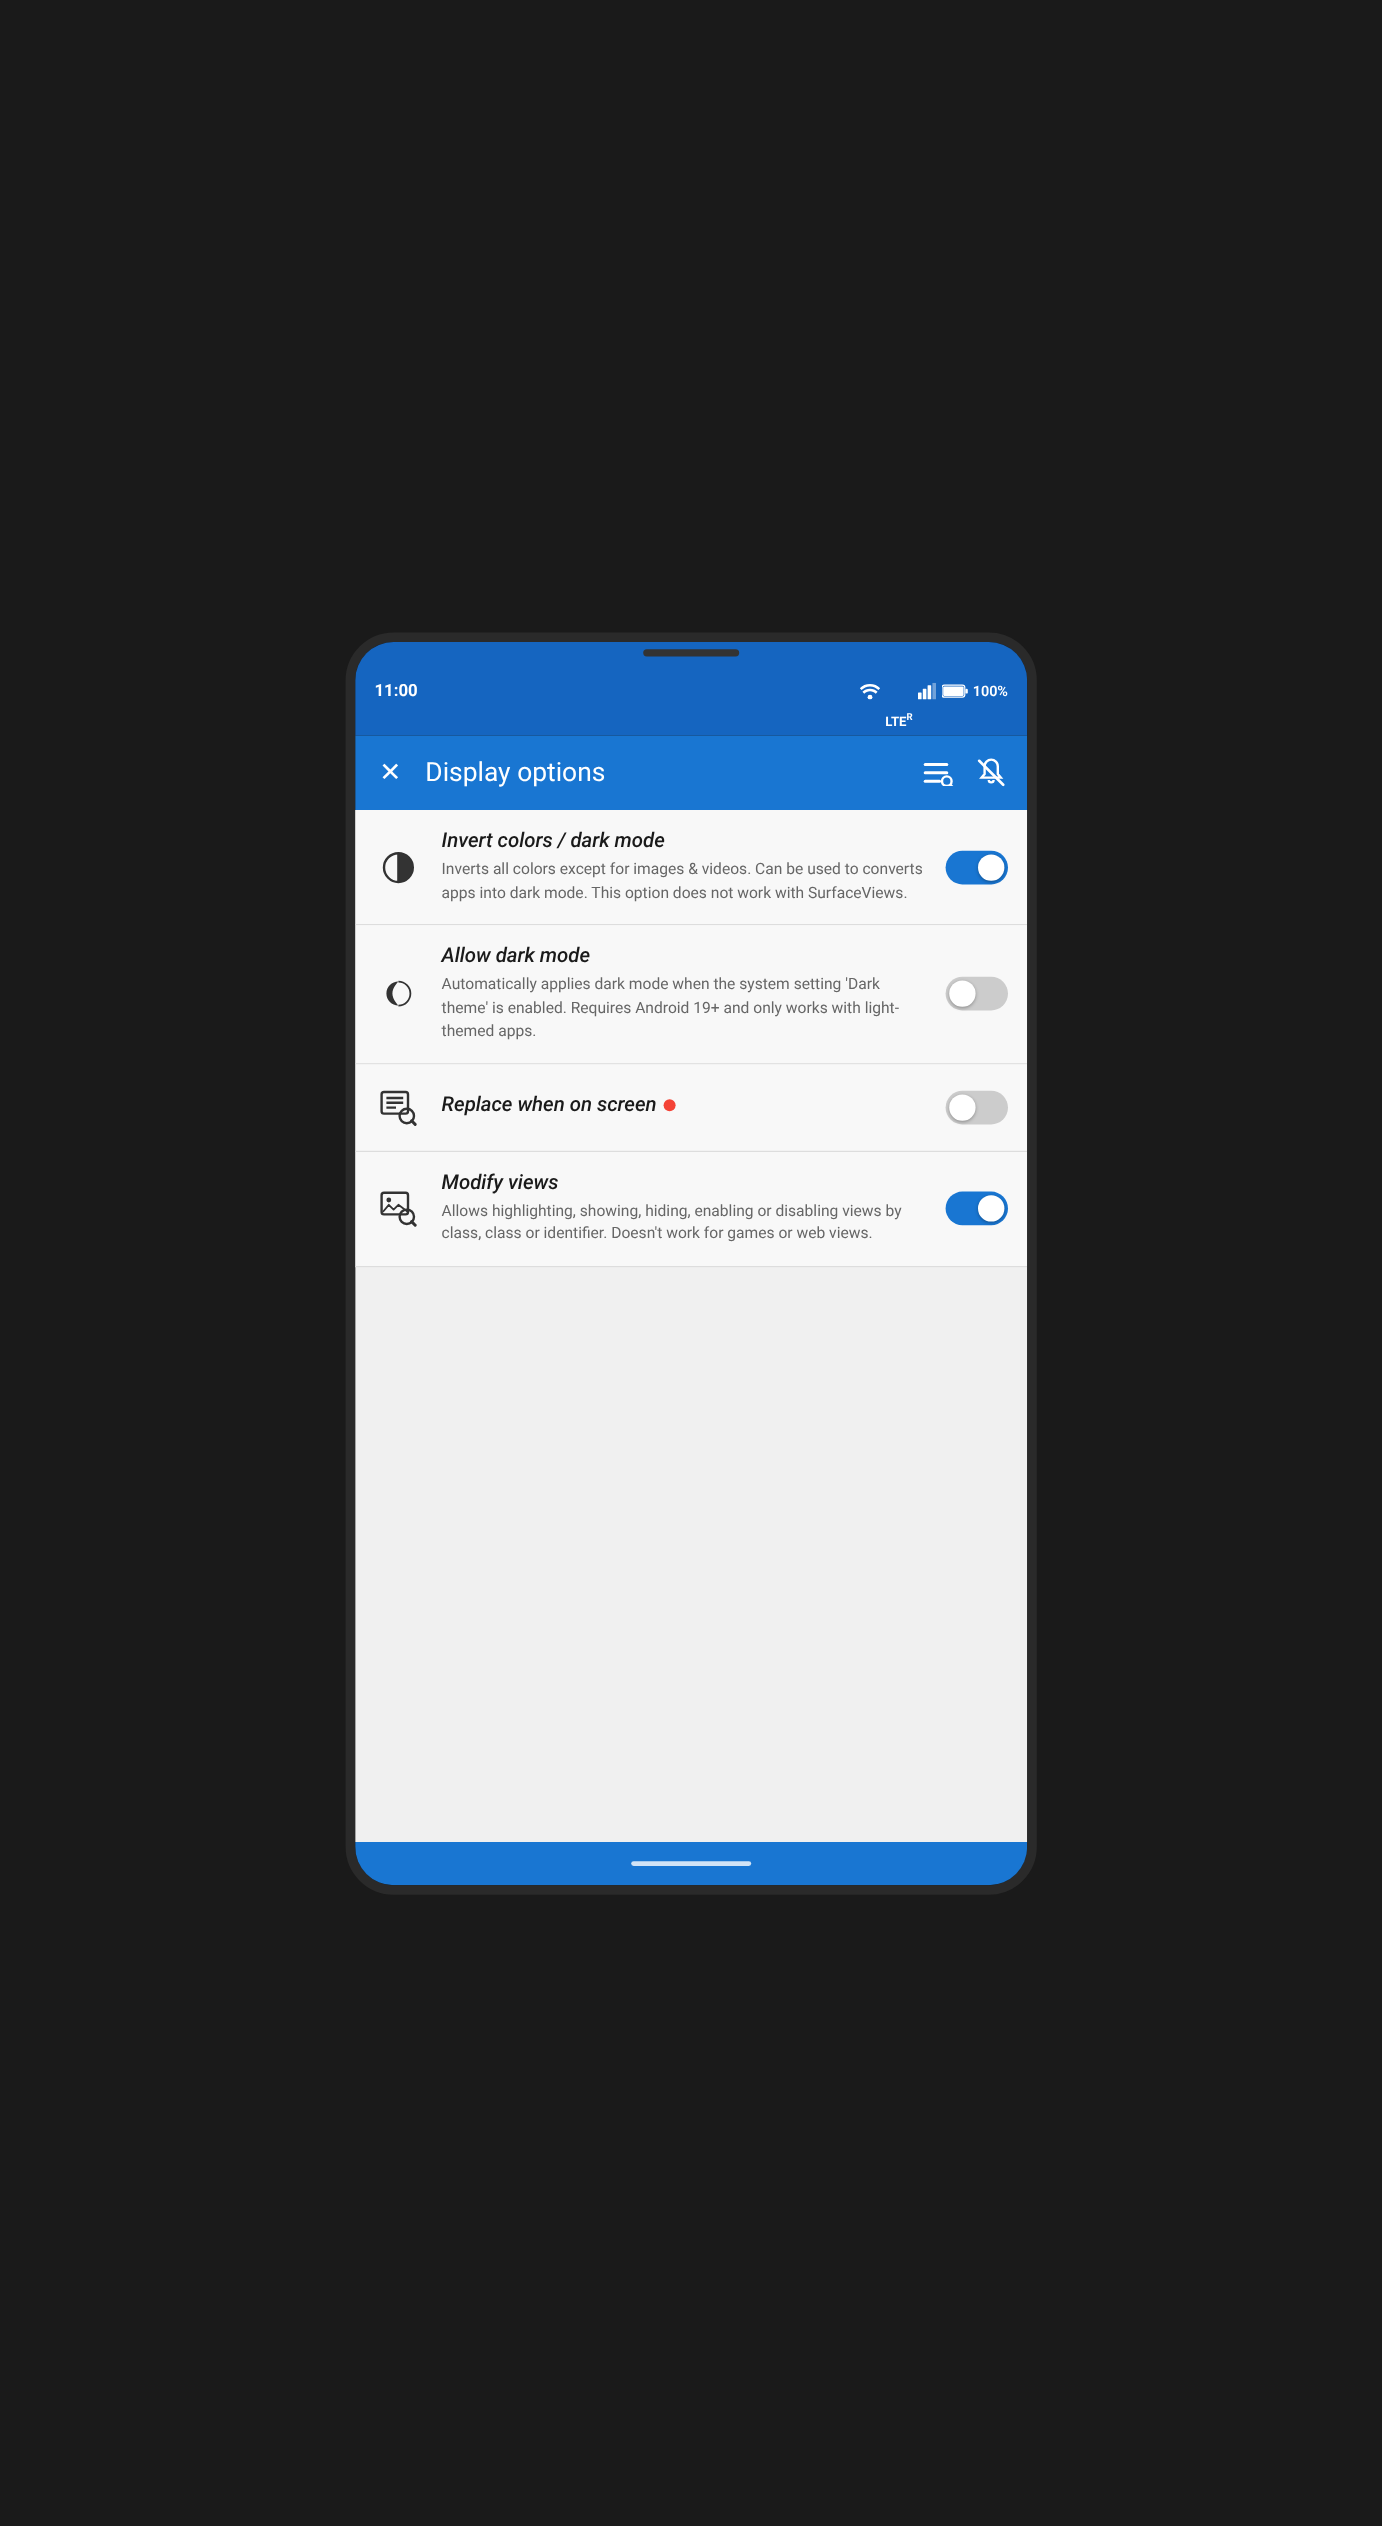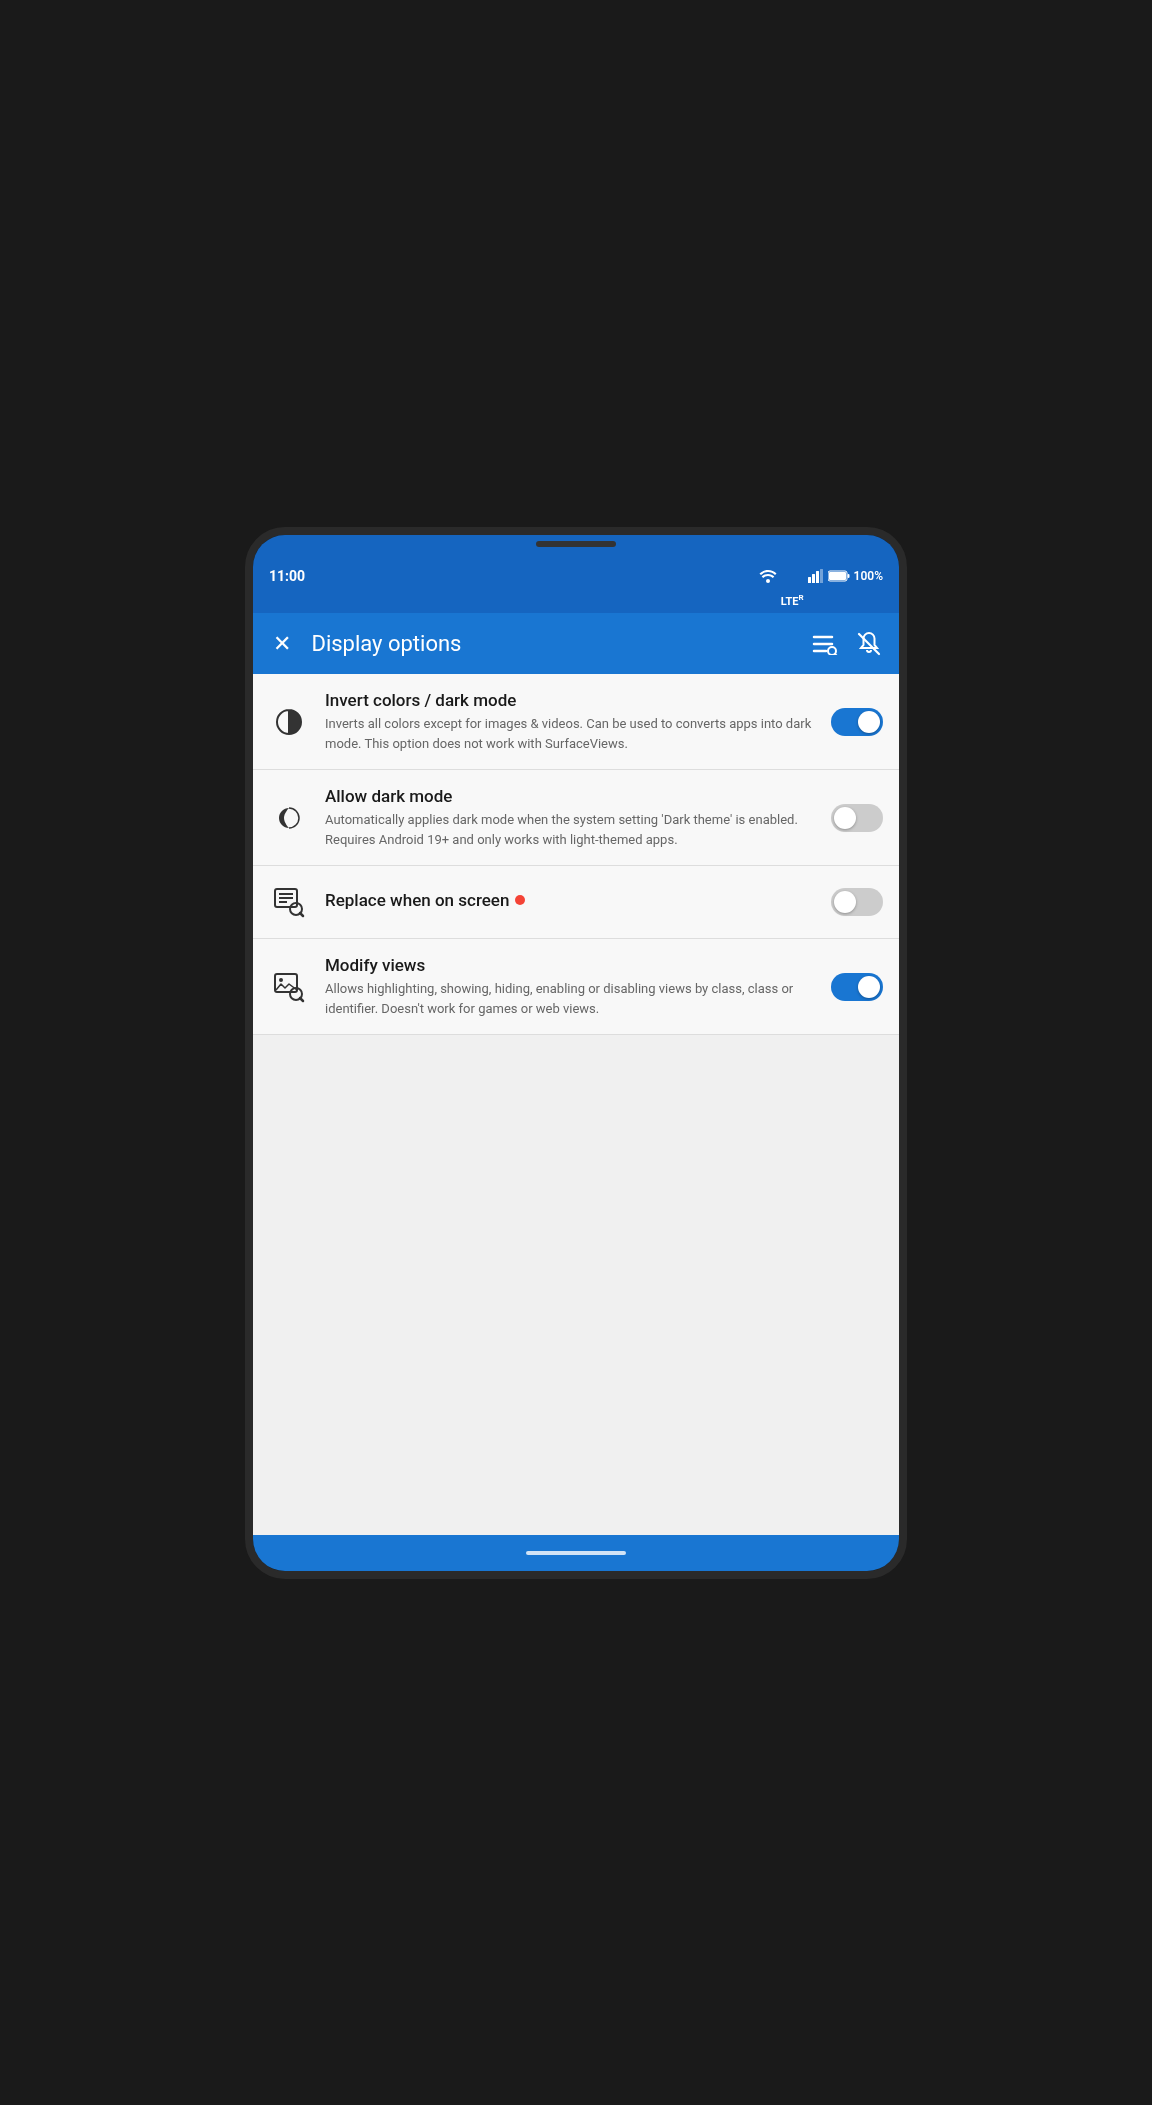--- a/index.html
+++ b/index.html
@@ -7,21 +7,21 @@
     body {
       background: #1a1a1a;
       display: flex;
       justify-content: center;
       align-items: center;
       min-height: 100vh;
       font-family: 'Roboto', Arial, sans-serif;
     }
 
     .phone-frame {
-      width: 662px;
+      width: 576px;
       height: 1052px;
       background: #1a1a1a;
       border-radius: 40px;
       border: 8px solid #2a2a2a;
       overflow: hidden;
       position: relative;
       display: flex;
       flex-direction: column;
     }
 
@@ -127,20 +127,21 @@
     }
 
     .settings-item-title {
       font-size: 17px;
       font-weight: 500;
       color: #1a1a1a;
       margin-bottom: 4px;
       display: flex;
       align-items: center;
       gap: 6px;
+      font-style: italic;
     }
 
     .settings-item-desc {
       font-size: 13px;
       color: #666;
       line-height: 1.5;
     }
 
     .red-dot {
       width: 10px;

